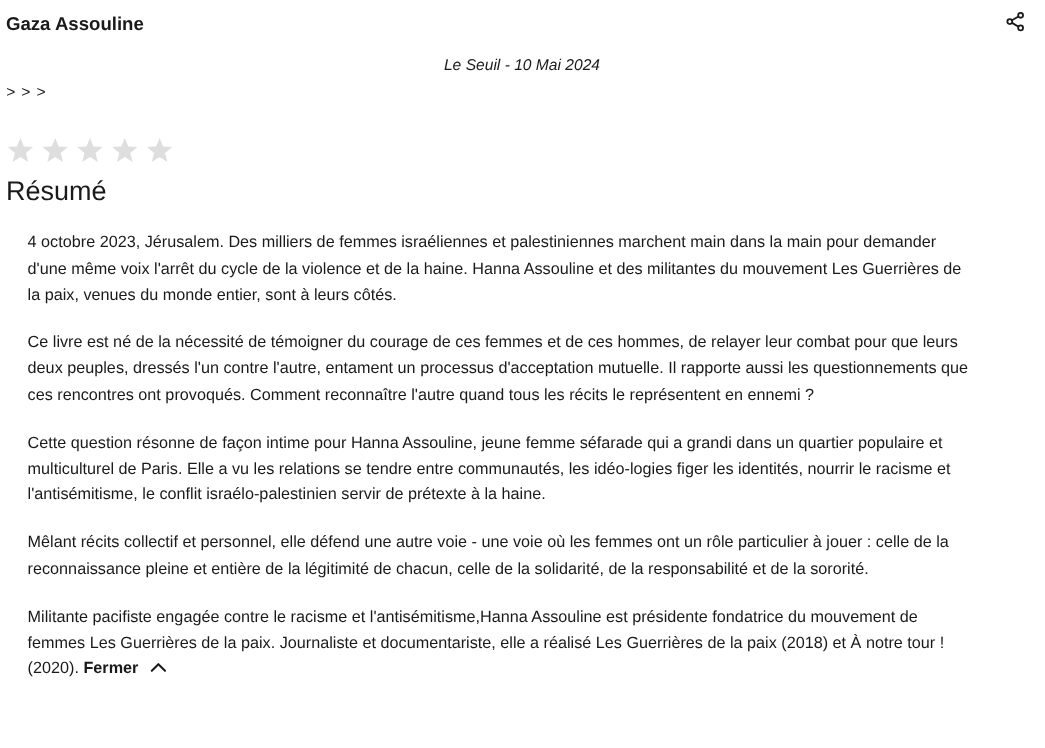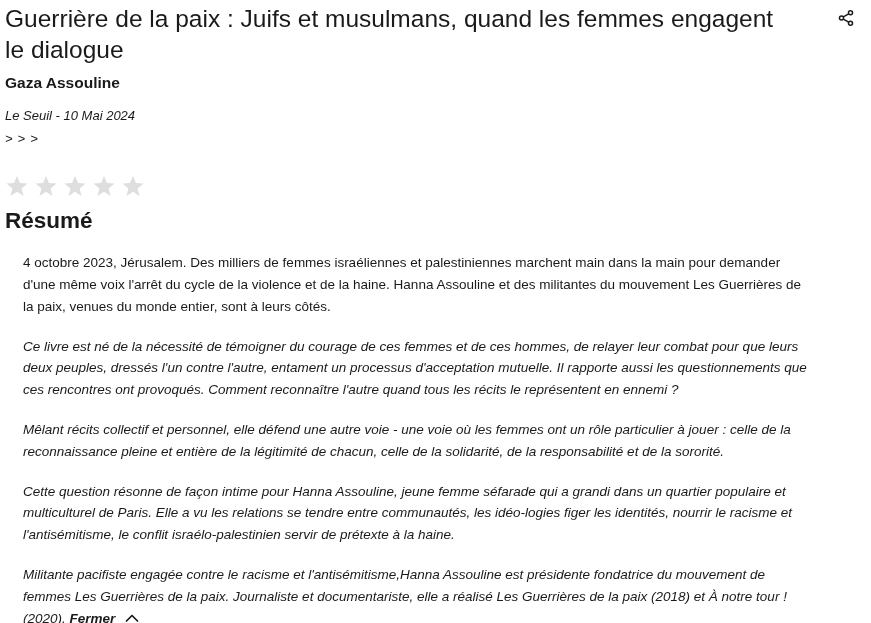--- a/index.html
+++ b/index.html
@@ -34,67 +34,67 @@
   .share-btn svg { width: 18px; height: 18px; }
   .book-author {
     margin-top: 9px;
     font-size: 15.5px;
     font-weight: 700;
   }
   .publisher-date {
     margin-top: 16px;
     font-size: 13px;
     font-style: italic;
+    text-align: center;
   }
   .more-arrows {
     margin-top: 8px;
     font-size: 13px;
     font-style: italic;
     letter-spacing: 5px;
     cursor: pointer;
     display: inline-block;
   }
   .star-rating {
     margin-top: 28px;
     display: flex;
     gap: 5px;
     width: max-content;
     cursor: pointer;
   }
   .star-rating svg { width: 24px; height: 23px; display: block; }
   .resume-heading {
     margin: 10px 0 0 0;
     font-size: 22.5px;
-    font-weight: 700;
+    font-weight: 400;
   }
   .summary {
     margin-top: 16px;
     max-width: 825px;
     font-size: 13.5px;
     line-height: 21.8px;
   }
   .summary p { margin: 18px; }
-  .block + .block { margin-top: 15px; font-style: italic; }
+  .block + .block { margin-top: 15px; }
   .close-btn {
     cursor: pointer;
     white-space: nowrap;
   }
   .close-btn strong { font-weight: 700; }
   .close-btn svg {
     width: 14px; height: 12px;
     margin-left: 6px;
     vertical-align: -1px;
   }
 </style>
 </head>
 <body>
 
 <div class="page">
 
-  <h1 class="book-title">Guerrière de la paix : Juifs et musulmans, quand les femmes engagent le dialogue</h1>
 
   <div class="share-btn" title="">
     <svg viewBox="0 0 24 24" fill="none" stroke="#1a1a1a" stroke-width="2">
       <circle cx="18" cy="5" r="2.7"></circle>
       <circle cx="6" cy="12" r="2.7"></circle>
       <circle cx="18" cy="19" r="2.7"></circle>
       <line x1="8.4" y1="10.6" x2="15.6" y2="6.4"></line>
       <line x1="8.4" y1="13.4" x2="15.6" y2="17.6"></line>
     </svg>
   </div>
@@ -126,22 +126,22 @@
   <h2 class="resume-heading">Résumé</h2>
 
   <div class="summary">
 
     <div class="block">
       <p>4 octobre 2023, Jérusalem. Des milliers de femmes israéliennes et palestiniennes marchent main dans la main pour demander d'une même voix l'arrêt du cycle de la violence et de la haine. Hanna Assouline et des militantes du mouvement Les Guerrières de la paix, venues du monde entier, sont à leurs côtés.</p>
     </div>
 
     <div class="block">
       <p>Ce livre est né de la nécessité de témoigner du courage de ces femmes et de ces hommes, de relayer leur combat pour que leurs deux peuples, dressés l'un contre l'autre, entament un processus d'acceptation mutuelle. Il rapporte aussi les questionnements que ces rencontres ont provoqués. Comment reconnaître l'autre quand tous les récits le représentent en ennemi ?</p>
+      <p>Cette question résonne de façon intime pour Hanna Assouline, jeune femme séfarade qui a grandi dans un quartier populaire et multiculturel de Paris. Elle a vu les relations se tendre entre communautés, les idéo-logies figer les identités, nourrir le racisme et l'antisémitisme, le conflit israélo-palestinien servir de prétexte à la haine.</p>
       <p>Mêlant récits collectif et personnel, elle défend une autre voie - une voie où les femmes ont un rôle particulier à jouer : celle de la reconnaissance pleine et entière de la légitimité de chacun, celle de la solidarité, de la responsabilité et de la sororité.</p>
-      <p>Cette question résonne de façon intime pour Hanna Assouline, jeune femme séfarade qui a grandi dans un quartier populaire et multiculturel de Paris. Elle a vu les relations se tendre entre communautés, les idéo-logies figer les identités, nourrir le racisme et l'antisémitisme, le conflit israélo-palestinien servir de prétexte à la haine.</p>
     </div>
 
     <div class="block">
       <p>
         <span>Militante pacifiste engagée contre le racisme et l'antisémitisme,Hanna Assouline est présidente fondatrice du mouvement de femmes Les Guerrières de la paix. Journaliste et documentariste, elle a réalisé Les Guerrières de la paix (2018) et À notre tour ! (2020).</span>
         <span class="close-btn">
           <strong>Fermer</strong>
           <svg viewBox="0 0 14 12" fill="none" stroke="#1a1a1a" stroke-width="1.7" stroke-linecap="round" stroke-linejoin="round">
             <polyline points="1.5,9 7,3.5 12.5,9"></polyline>
           </svg>

